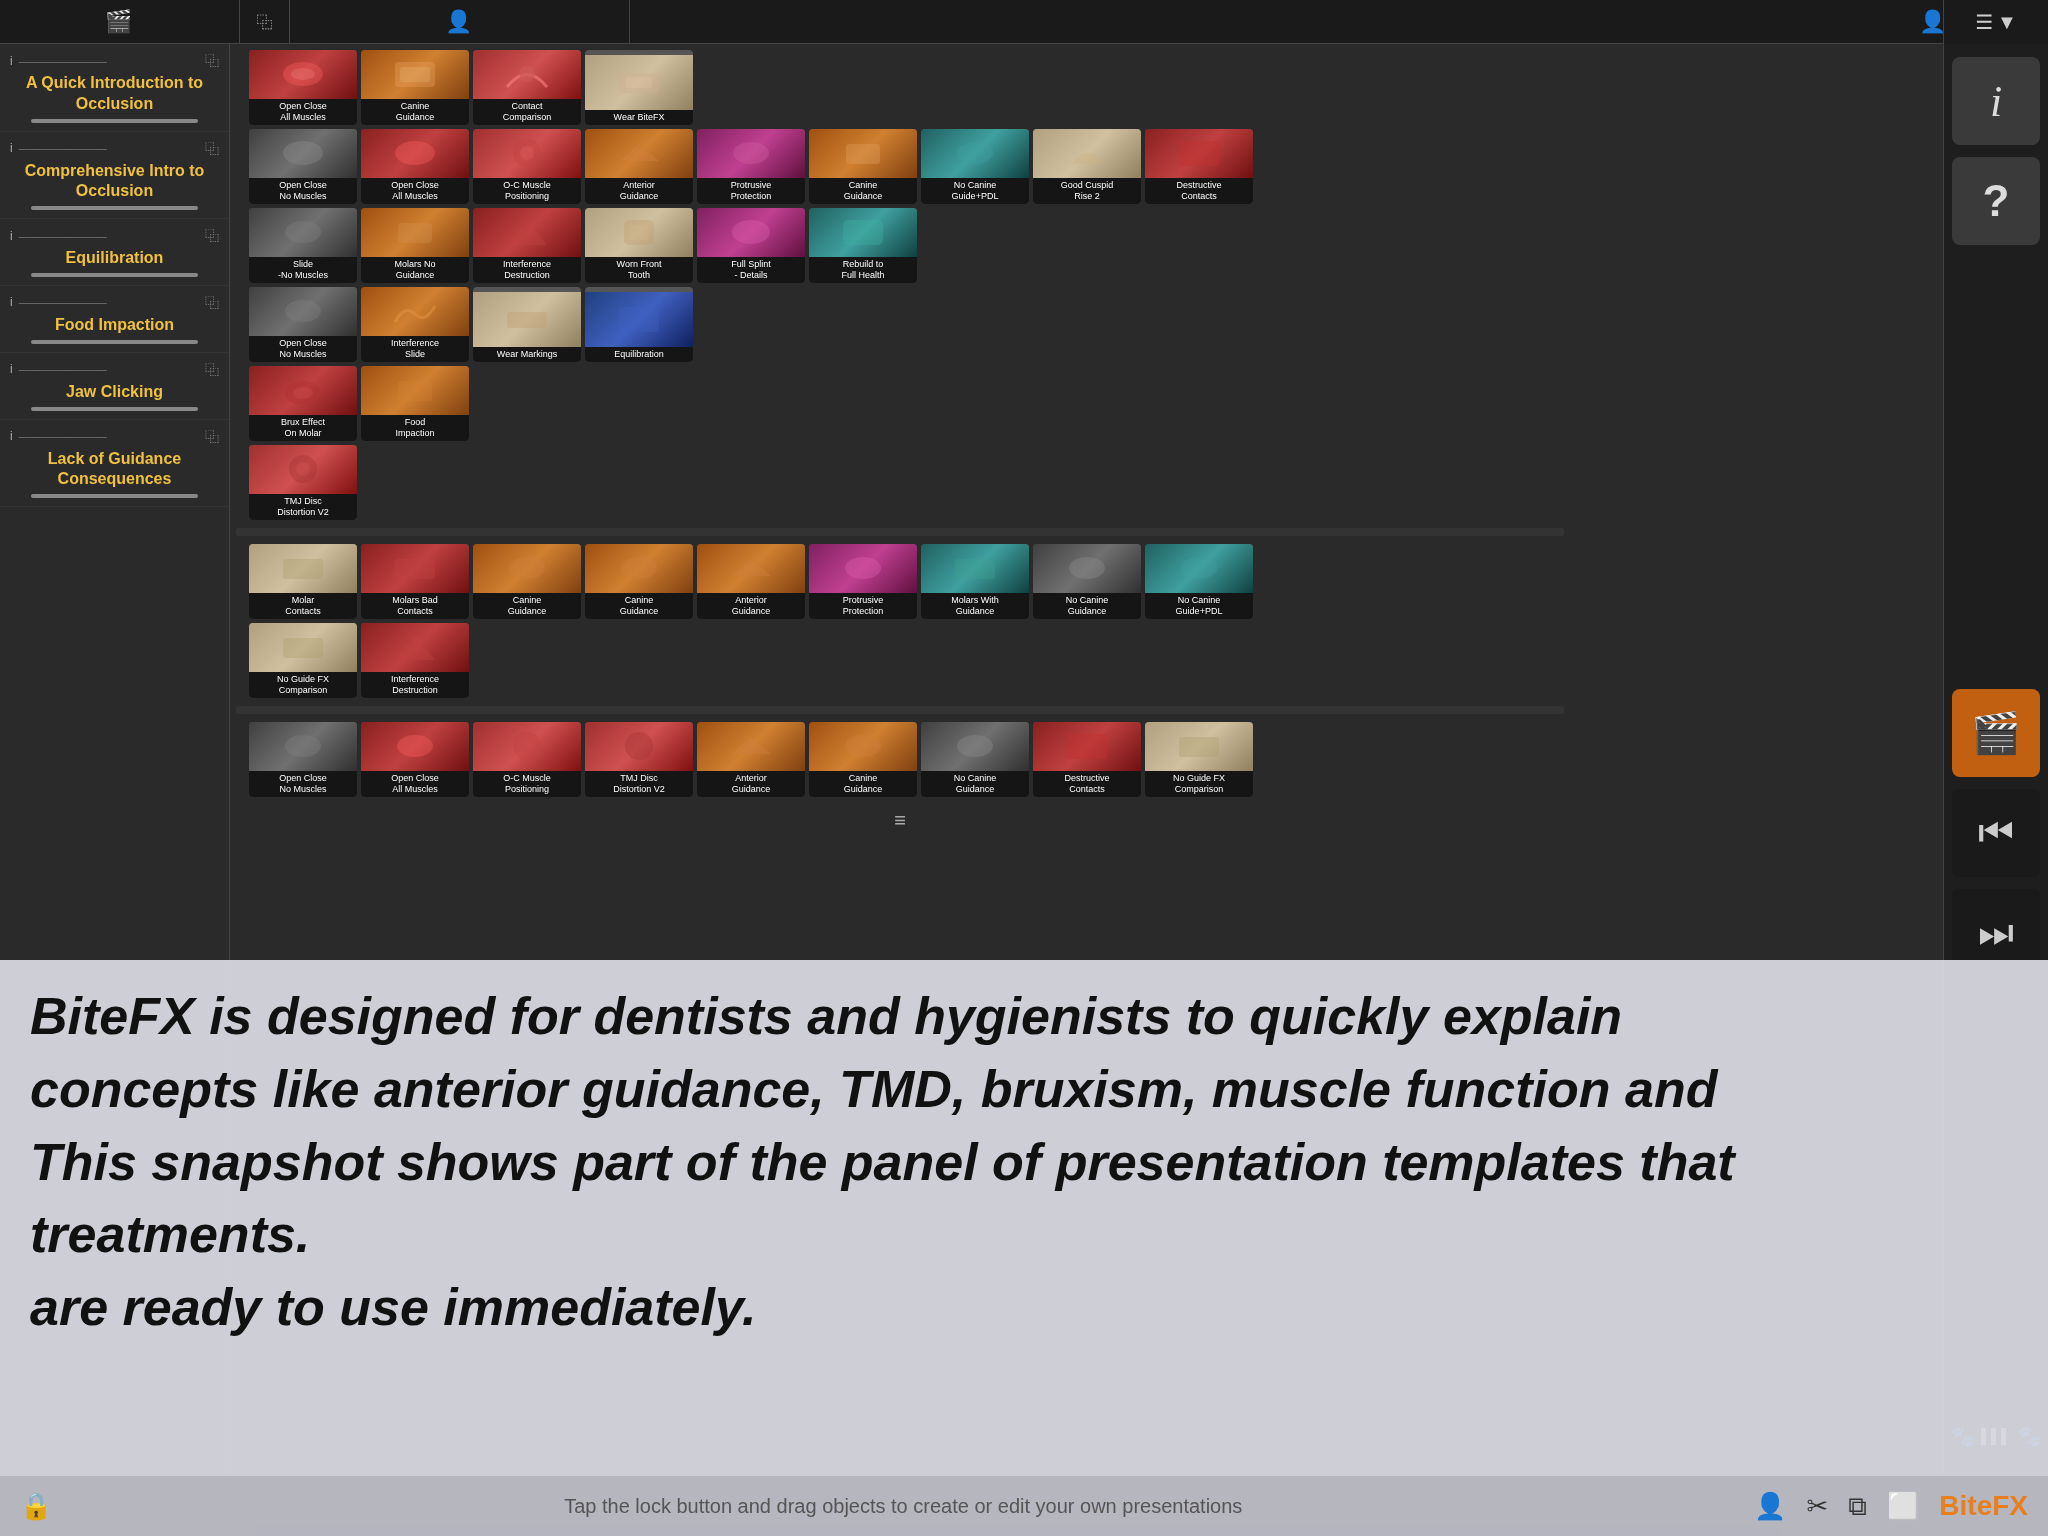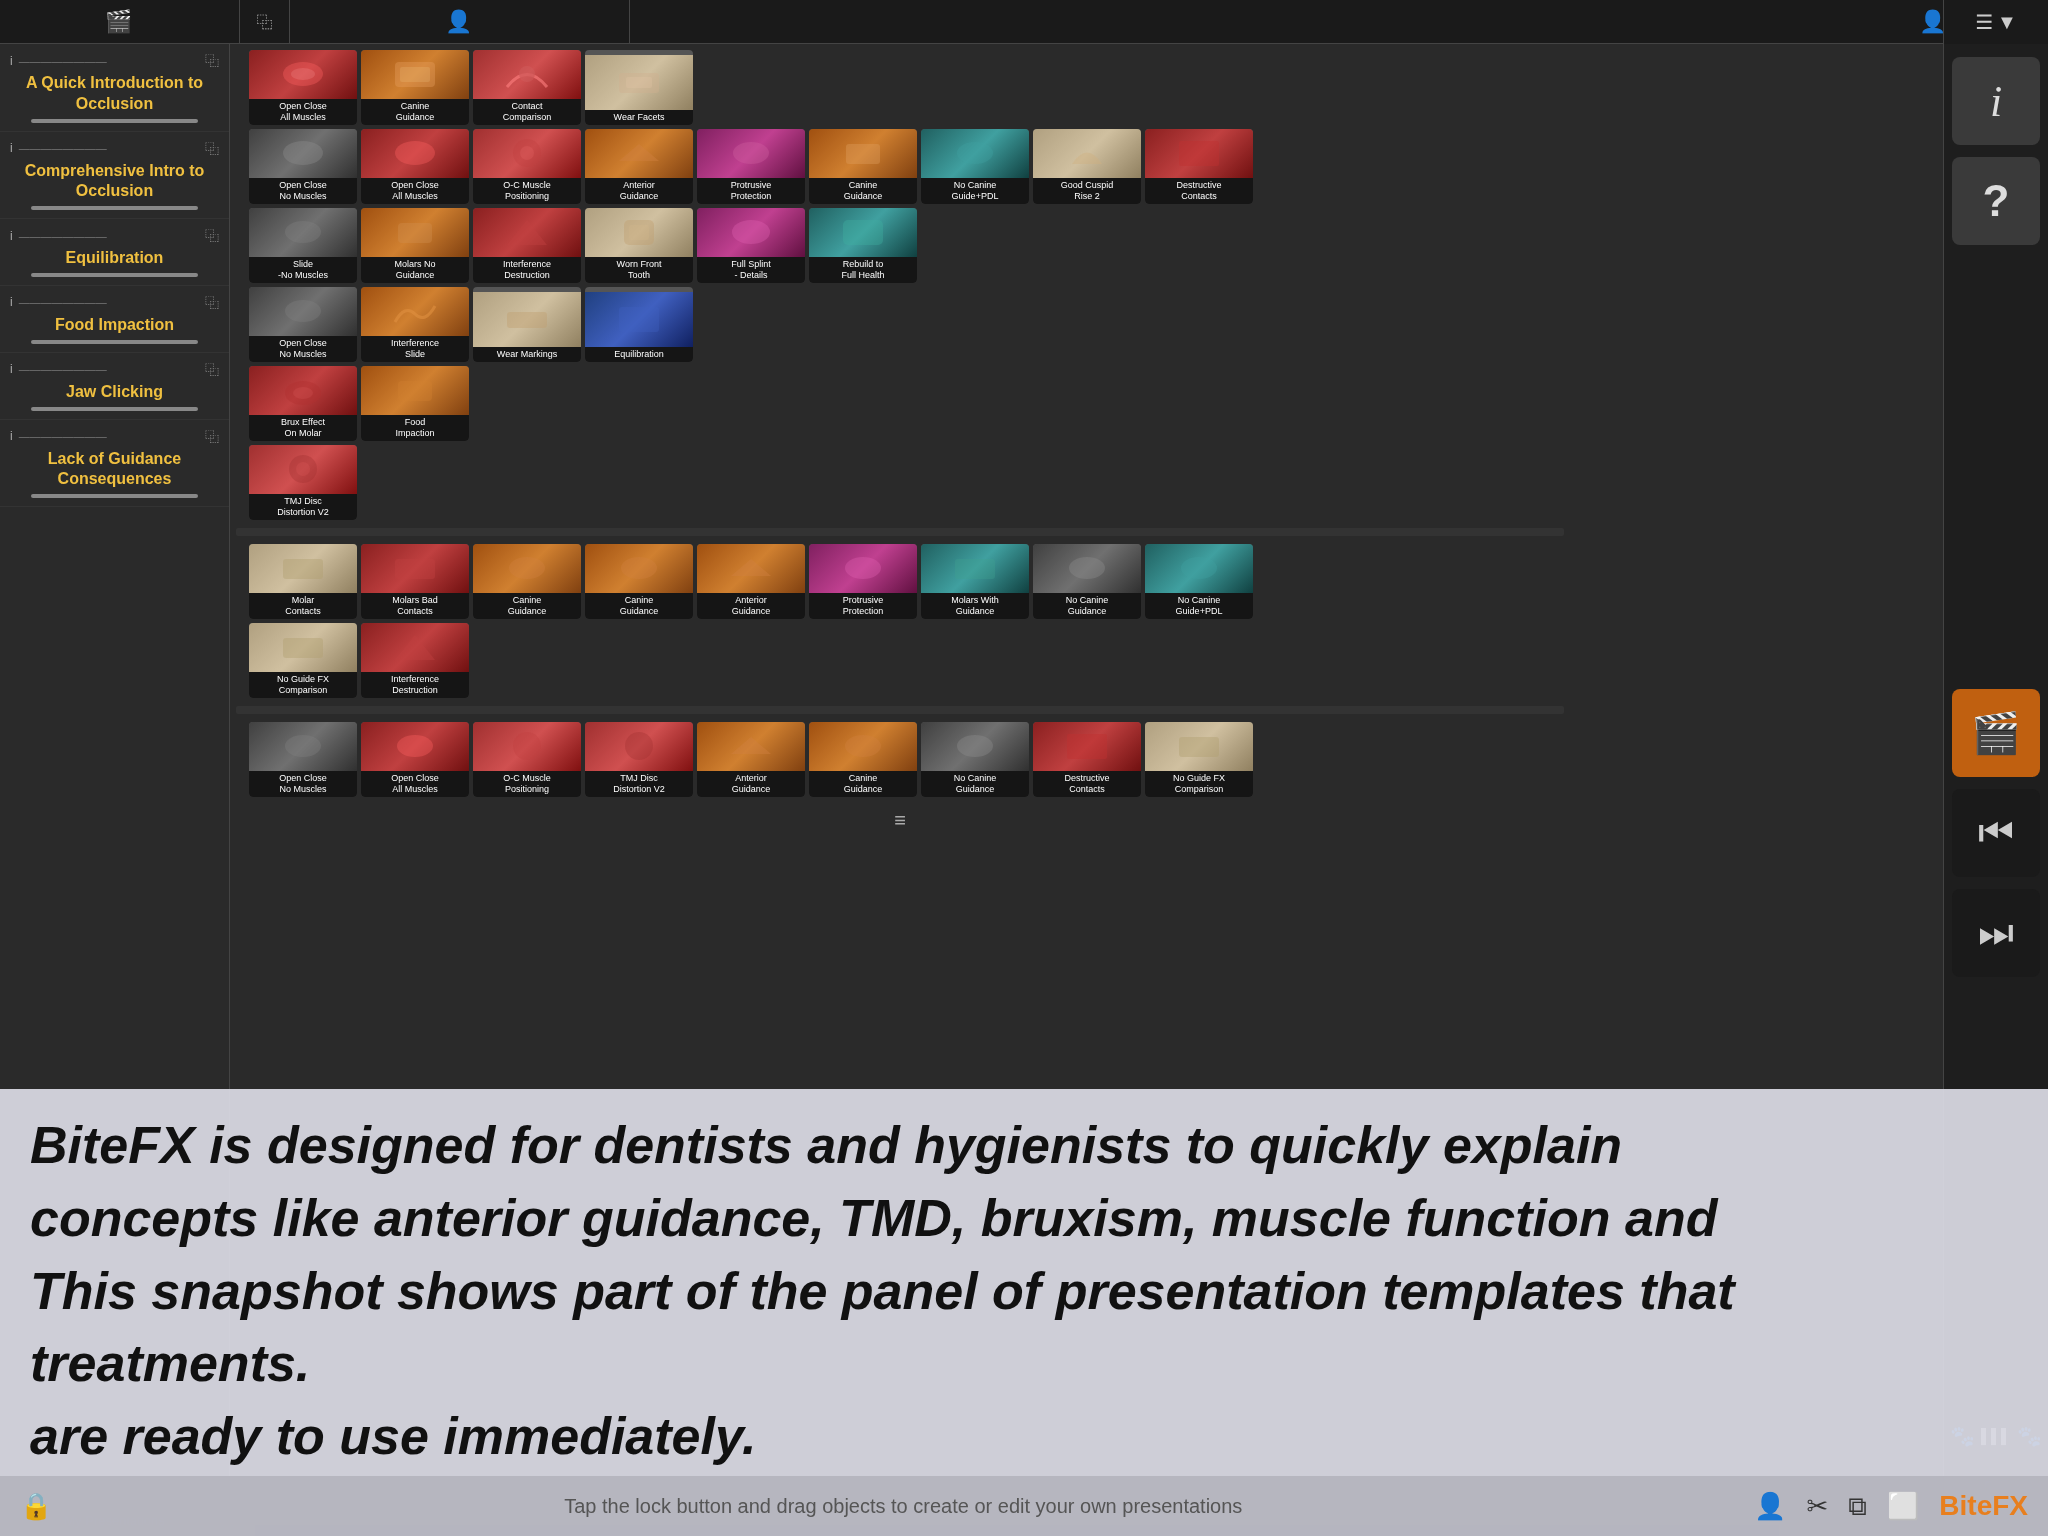--- a/index.html
+++ b/index.html
@@ -198,21 +198,21 @@
     }
     .right-btn.orange-bg { background: #c06010; color: #fff; }
     .right-btn.dark-bg { background: #1a1a1a; }
 
     
     #bottom-overlay {
       position: absolute;
       bottom: 0;
       left: 0;
       right: 0;
-      height: 447px;
+      height: 576px;
       background: rgba(220, 220, 230, 0.92);
       display: flex;
       flex-direction: column;
       justify-content: flex-start;
       padding: 20px 30px 60px 30px;
     }
     .overlay-text {
       font-size: 52px;
       font-weight: bold;
       color: #111;
@@ -401,21 +401,21 @@
           </div>
         <div class="video-thumb-label">Contact<br>Comparison</div>
       </div>
       <div class="video-thumb thumb-bone">
         <div class="video-thumb-inner">
             <svg class="thumb-shape" viewBox="0 0 50 35">
               <rect x="5" y="8" width="40" height="20" rx="3" fill="#d0b090" opacity="0.7"></rect>
               <rect x="12" y="12" width="26" height="11" rx="2" fill="#e0c0a0" opacity="0.6"></rect>
             </svg>
           </div>
-        <div class="video-thumb-label">Wear Facets</div>
+        <div class="video-thumb-label">Wear BiteFX</div>
       </div>
     </div>
 
     <div class="grid-row">
       <div class="video-thumb thumb-gray">
         <div class="video-thumb-inner">
             <svg class="thumb-shape" viewBox="0 0 50 35">
               <ellipse cx="25" cy="17" rx="20" ry="12" fill="#909090" opacity="0.6"></ellipse>
             </svg>
           </div>

